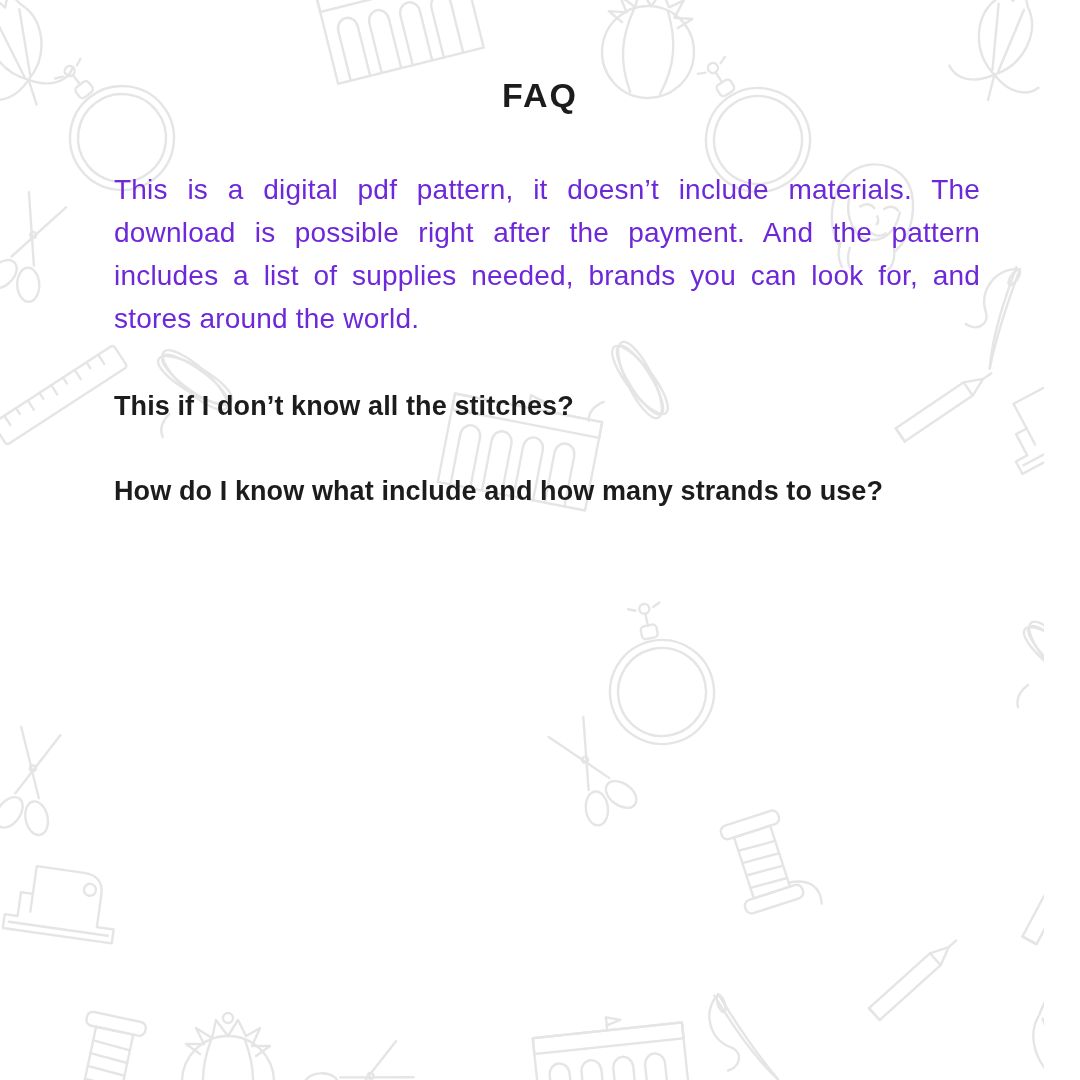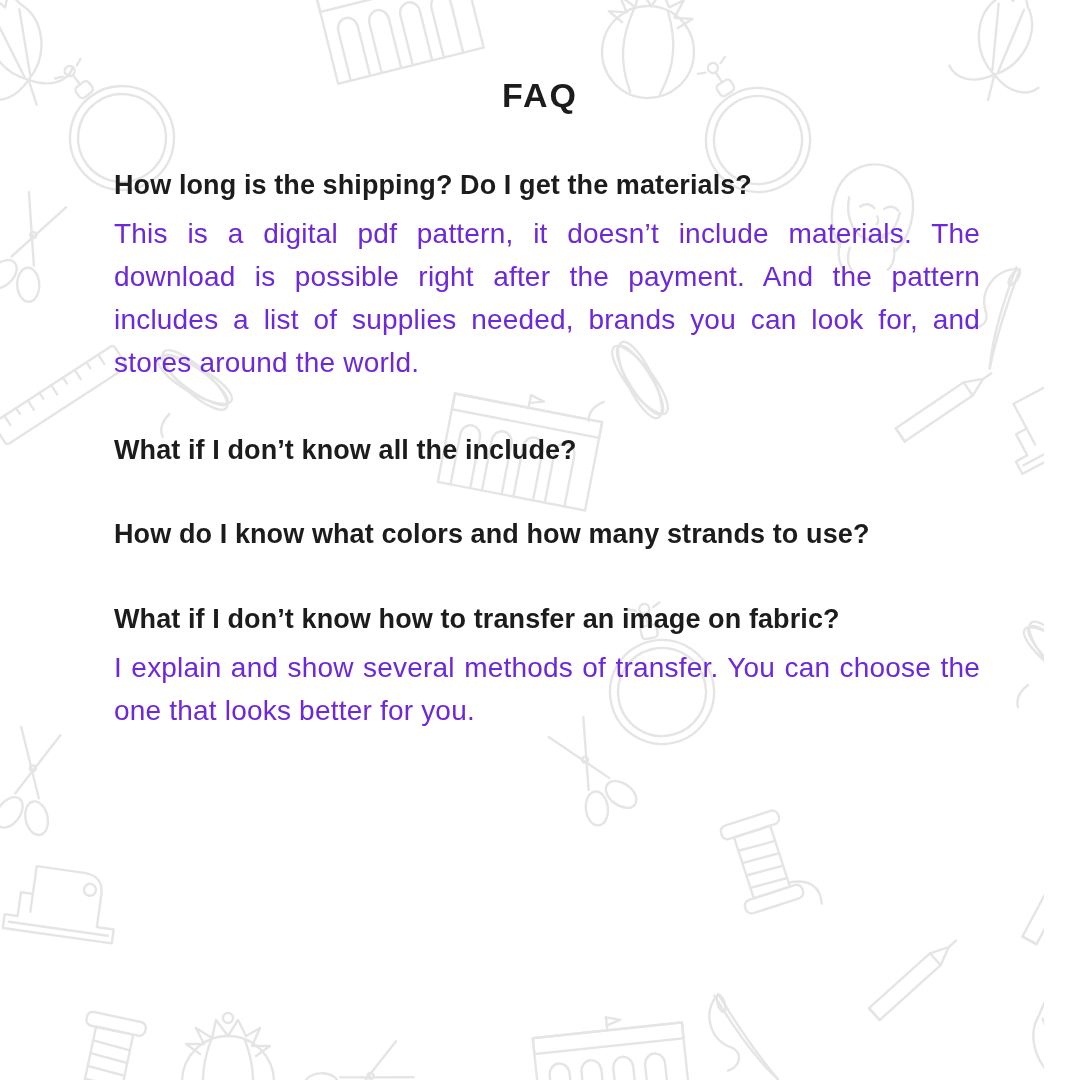--- a/index.html
+++ b/index.html
@@ -197,32 +197,27 @@
     <use href="#m-needle" transform="translate(742,1038) rotate(-24)"></use>
     <use href="#m-flower" transform="translate(1060,1042) rotate(-10)"></use>
   </svg>
 
   <div class="content">
     <h1 class="page-title">FAQ</h1>
 
     <main class="faq-list">
 
       <section class="faq-item">
-        <h2 class="faq-question">How long is the shipping? Do I get the materials?</h2>
         <p class="faq-answer">This is a digital pdf pattern, it doesn’t include materials. The download is possible right after the payment. And the pattern includes a list of supplies needed, brands you can look for, and stores around the world.</p>
       </section>
 
       <section class="faq-item">
-        <h2 class="faq-question">What if I don’t know all the include?</h2>
+        <h2 class="faq-question">This if I don’t know all the stitches?</h2>
       </section>
 
       <section class="faq-item">
-        <h2 class="faq-question">How do I know what colors and how many strands to use?</h2>
+        <h2 class="faq-question">How do I know what include and how many strands to use?</h2>
       </section>
 
-      <section class="faq-item">
-        <h2 class="faq-question">What if I don’t know how to transfer an image on fabric?</h2>
-        <p class="faq-answer">I explain and show several methods of transfer. You can choose the one that looks better for you.</p>
-      </section>
 
     </main>
   </div>
 </div>
 
 </body></html>

